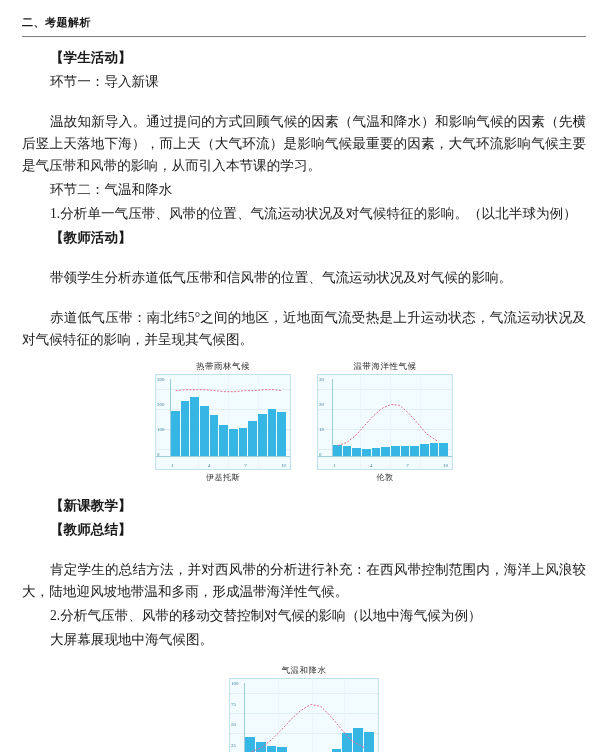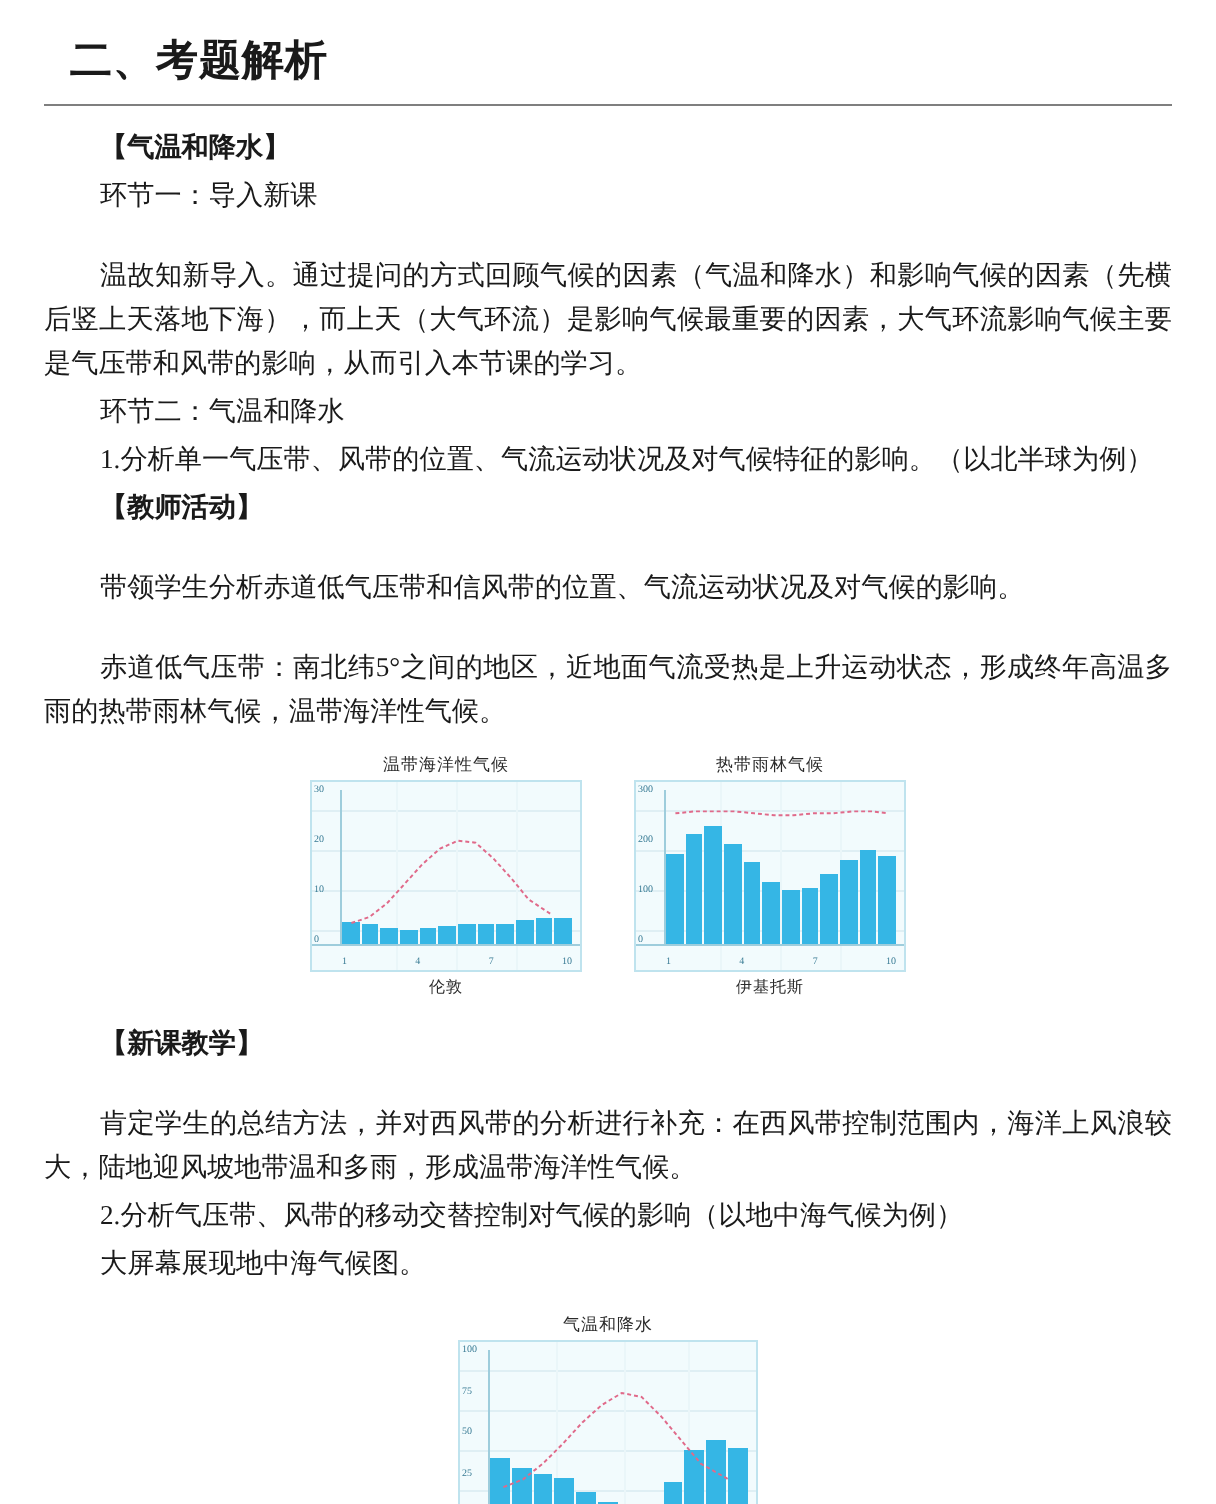--- a/index.html
+++ b/index.html
@@ -10,24 +10,24 @@
     color:#1a1a1a;
     overflow:hidden;
   }
   .page{
     position:relative;
     width:608px;height:752px;
     box-sizing:border-box;
     padding:14px 22px 0 22px;
   }
   .heading{
-    font-size:21px;
+    font-size:11px;
     font-weight:bold;
     letter-spacing:0.5px;
-    margin:0 0 4px 13px;
+    margin:0 0 4px 0;
     line-height:1.6;
   }
   .rule{
     border:0;border-top:1px solid #7f7f7f;
     margin:2px 0 10px 0;
   }
   p{
     margin:0 0 2px 0;
     font-size:13.6px;
     line-height:1.62;
@@ -115,75 +115,30 @@
   }
 </style>
 </head>
 <body>
 
 <div class="page">
 
   <h1 class="heading">二、考题解析</h1>
   <hr class="rule">
 
-  <p class="ind1 bold">【气温和降水】</p>
+  <p class="ind1 bold">【学生活动】</p>
   <p class="ind1">环节一：导入新课</p>
   <p class="ind2">温故知新导入。通过提问的方式回顾气候的因素（气温和降水）和影响气候的因素（先横后竖上天落地下海），而上天（大气环流）是影响气候最重要的因素，大气环流影响气候主要是气压带和风带的影响，从而引入本节课的学习。</p>
   <p class="ind1">环节二：气温和降水</p>
   <p class="ind1">1.分析单一气压带、风带的位置、气流运动状况及对气候特征的影响。（以北半球为例）</p>
   <p class="ind1 bold">【教师活动】</p>
   <p class="ind2">带领学生分析赤道低气压带和信风带的位置、气流运动状况及对气候的影响。</p>
-  <p class="ind2">赤道低气压带：南北纬5°之间的地区，近地面气流受热是上升运动状态，形成终年高温多雨的热带雨林气候，温带海洋性气候。</p>
+  <p class="ind2">赤道低气压带：南北纬5°之间的地区，近地面气流受热是上升运动状态，气流运动状况及对气候特征的影响，并呈现其气候图。</p>
 
   <div class="charts-row">
-
-    <div class="chart-box">
-      <div class="chart-title">温带海洋性气候</div>
-      <div class="chart-frame">
-        <div class="gridline" style="top:14px"></div>
-        <div class="gridline" style="top:34px"></div>
-        <div class="gridline" style="top:54px"></div>
-        <div class="gridline" style="top:74px"></div>
-        <div class="vgrid" style="left:42px"></div>
-        <div class="vgrid" style="left:72px"></div>
-        <div class="vgrid" style="left:102px"></div>
-        <div class="axis-y"></div>
-        <div class="axis-x"></div>
-        <div class="ylabels">
-          <span>30</span>
-          <span>20</span>
-          <span>10</span>
-          <span>0</span>
-        </div>
-        <div class="bars">
-          <div class="bar" style="height:14%"></div>
-          <div class="bar" style="height:12%"></div>
-          <div class="bar" style="height:10%"></div>
-          <div class="bar" style="height:9%"></div>
-          <div class="bar" style="height:10%"></div>
-          <div class="bar" style="height:11%"></div>
-          <div class="bar" style="height:12%"></div>
-          <div class="bar" style="height:13%"></div>
-          <div class="bar" style="height:13%"></div>
-          <div class="bar" style="height:15%"></div>
-          <div class="bar" style="height:16%"></div>
-          <div class="bar" style="height:16%"></div>
-        </div>
-        <svg class="line-svg" viewBox="0 0 136 96" preserveAspectRatio="none">
-          <polyline points="20,72 29,69 38,62 47,52 56,42 65,34 74,30 83,31 92,39 101,49 110,60 122,68" fill="none" stroke="#e06a8a" stroke-width="1" stroke-dasharray="2,1.5"></polyline>
-        </svg>
-        <div class="xlabels">
-          <span>1</span>
-          <span>4</span>
-          <span>7</span>
-          <span>10</span>
-        </div>
-      </div>
-      <div class="chart-caption">伦敦</div>
-    </div>
 
     <div class="chart-box">
       <div class="chart-title">热带雨林气候</div>
       <div class="chart-frame">
         <div class="gridline" style="top:14px"></div>
         <div class="gridline" style="top:34px"></div>
         <div class="gridline" style="top:54px"></div>
         <div class="gridline" style="top:74px"></div>
         <div class="vgrid" style="left:42px"></div>
         <div class="vgrid" style="left:72px"></div>
@@ -216,23 +171,69 @@
         <div class="xlabels">
           <span>1</span>
           <span>4</span>
           <span>7</span>
           <span>10</span>
         </div>
       </div>
       <div class="chart-caption">伊基托斯</div>
     </div>
 
+    <div class="chart-box">
+      <div class="chart-title">温带海洋性气候</div>
+      <div class="chart-frame">
+        <div class="gridline" style="top:14px"></div>
+        <div class="gridline" style="top:34px"></div>
+        <div class="gridline" style="top:54px"></div>
+        <div class="gridline" style="top:74px"></div>
+        <div class="vgrid" style="left:42px"></div>
+        <div class="vgrid" style="left:72px"></div>
+        <div class="vgrid" style="left:102px"></div>
+        <div class="axis-y"></div>
+        <div class="axis-x"></div>
+        <div class="ylabels">
+          <span>30</span>
+          <span>20</span>
+          <span>10</span>
+          <span>0</span>
+        </div>
+        <div class="bars">
+          <div class="bar" style="height:14%"></div>
+          <div class="bar" style="height:12%"></div>
+          <div class="bar" style="height:10%"></div>
+          <div class="bar" style="height:9%"></div>
+          <div class="bar" style="height:10%"></div>
+          <div class="bar" style="height:11%"></div>
+          <div class="bar" style="height:12%"></div>
+          <div class="bar" style="height:13%"></div>
+          <div class="bar" style="height:13%"></div>
+          <div class="bar" style="height:15%"></div>
+          <div class="bar" style="height:16%"></div>
+          <div class="bar" style="height:16%"></div>
+        </div>
+        <svg class="line-svg" viewBox="0 0 136 96" preserveAspectRatio="none">
+          <polyline points="20,72 29,69 38,62 47,52 56,42 65,34 74,30 83,31 92,39 101,49 110,60 122,68" fill="none" stroke="#e06a8a" stroke-width="1" stroke-dasharray="2,1.5"></polyline>
+        </svg>
+        <div class="xlabels">
+          <span>1</span>
+          <span>4</span>
+          <span>7</span>
+          <span>10</span>
+        </div>
+      </div>
+      <div class="chart-caption">伦敦</div>
+    </div>
+
   </div>
 
   <p class="ind1 bold">【新课教学】</p>
+  <p class="ind1 bold">【教师总结】</p>
   <p class="ind2">肯定学生的总结方法，并对西风带的分析进行补充：在西风带控制范围内，海洋上风浪较大，陆地迎风坡地带温和多雨，形成温带海洋性气候。</p>
   <p class="ind1">2.分析气压带、风带的移动交替控制对气候的影响（以地中海气候为例）</p>
   <p class="ind1">大屏幕展现地中海气候图。</p>
 
   <div class="center-chart">
     <div class="chart-box wide">
       <div class="chart-title">气温和降水</div>
       <div class="chart-frame wide">
         <div class="gridline" style="top:14px"></div>
         <div class="gridline" style="top:34px"></div>

